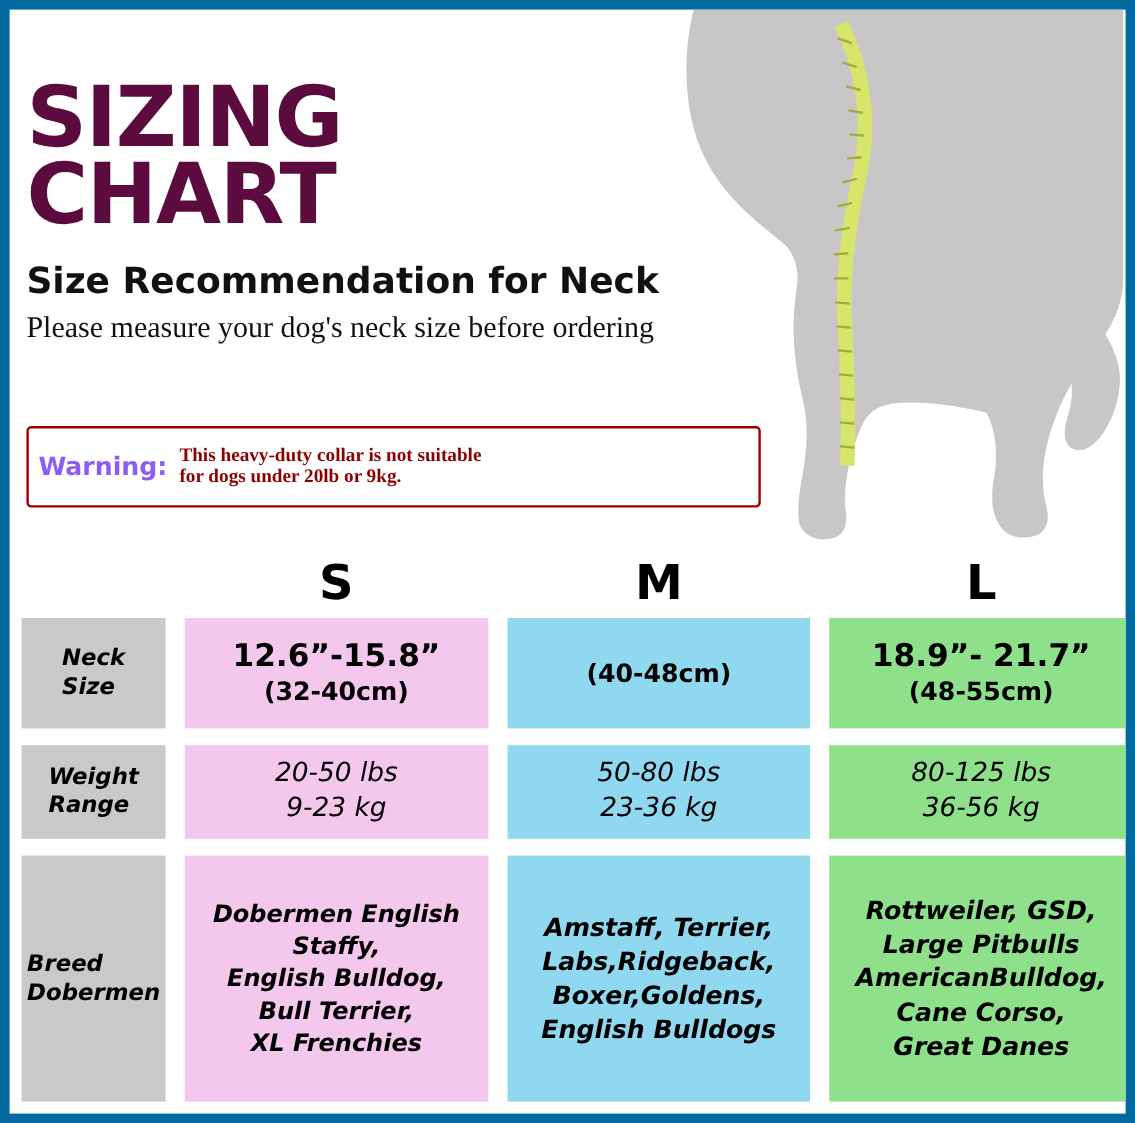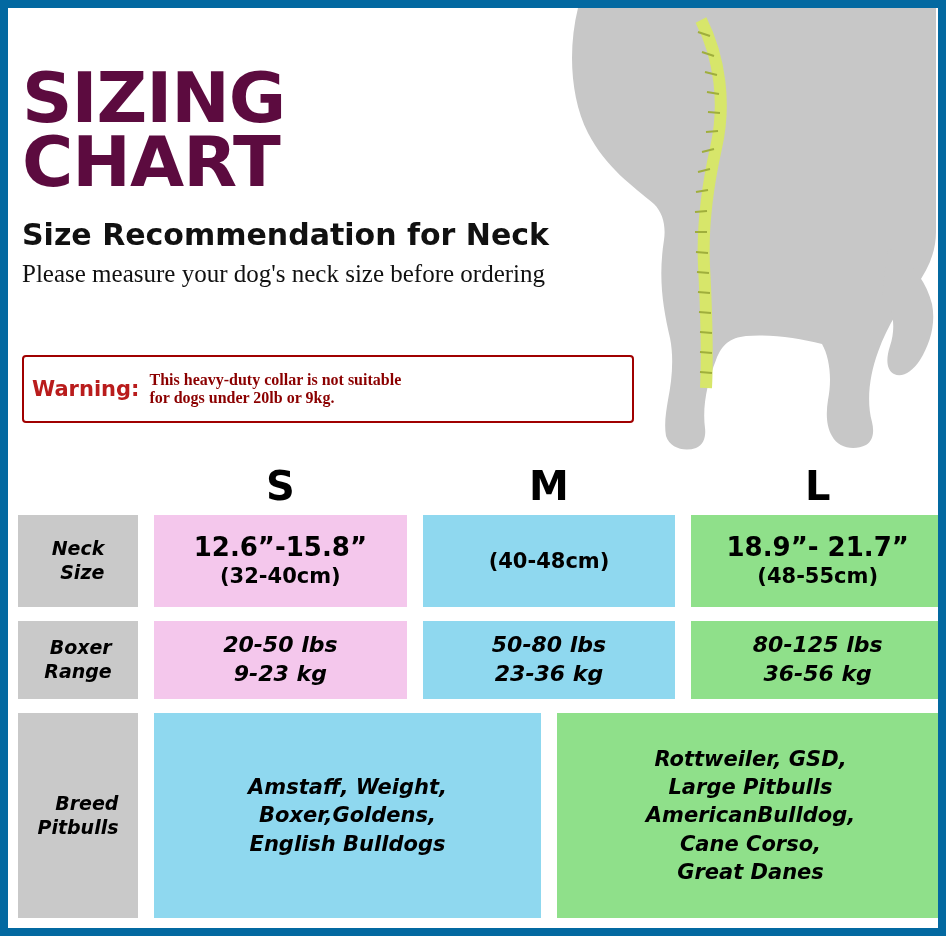--- a/index.html
+++ b/index.html
@@ -77,21 +77,21 @@
     height: 68px;
     border: 2px solid #a00000;
     border-radius: 4px;
     box-sizing: border-box;
     background: #fff;
     display: flex;
     align-items: center;
     padding: 0 8px;
   }
   .warning-label {
-    color: #b91c1c;
+    color: #8b5cf6;
     font-family: "DejaVu Sans", sans-serif;
     font-weight: bold;
     font-size: 21px;
     white-space: nowrap;
     padding-right: 10px;
   }
   .warning-text {
     color: #8b0000;
     font-family: "Liberation Serif", serif;
     font-weight: bold;
@@ -113,21 +113,21 @@
   }
   .row.head-row { margin-bottom: 6px; }
 
   .cell-label {
     width: 120px;
     flex: 0 0 120px;
     background: #c9c9c9;
     display: flex;
     align-items: center;
     justify-content: center;
-    text-align: right;
+    text-align: left;
     font-family: "DejaVu Sans", sans-serif;
     font-weight: bold;
     font-style: italic;
     font-size: 19px;
     line-height: 1.25;
     color: #000;
     box-sizing: border-box;
     padding: 4px;
   }
   .cell {
@@ -164,21 +164,21 @@
     font-family: "DejaVu Sans", sans-serif;
     font-weight: bold;
     font-size: 21px;
     line-height: 1.2;
     margin-top: 2px;
   }
 
   .weight-row .cell { height: 78px; }
   .weight-line {
     font-family: "DejaVu Sans", sans-serif;
-    font-weight: bold;
+    font-weight: normal;
     font-style: italic;
     font-size: 22px;
     line-height: 1.3;
   }
 
   .breed-row .cell { height: 205px; }
   .breed-row .cell-label { height: 205px; }
   .breed-line {
     font-family: "DejaVu Sans", sans-serif;
     font-weight: bold;
@@ -258,21 +258,21 @@
       </div>
       <div class="cell c-l">
         <div class="neck-main">18.9”- 21.7”</div>
         <div class="neck-sub">(48-55cm)</div>
       </div>
     </div>
 
     <div class="row weight-row">
       <div class="cell-label">
         <span>
-          <span>Boxer</span><br>
+          <span>Weight</span><br>
           <span>Range</span>
         </span>
       </div>
       <div class="cell c-s">
         <div class="weight-line">20-50 lbs</div>
         <div class="weight-line">9-23 kg</div>
       </div>
       <div class="cell c-m">
         <div class="weight-line">50-80 lbs</div>
         <div class="weight-line">23-36 kg</div>
@@ -280,25 +280,33 @@
       <div class="cell c-l">
         <div class="weight-line">80-125 lbs</div>
         <div class="weight-line">36-56 kg</div>
       </div>
     </div>
 
     <div class="row breed-row">
       <div class="cell-label">
         <span>
           <span>Breed</span><br>
-          <span>Pitbulls</span>
+          <span>Dobermen</span>
         </span>
       </div>
+      <div class="cell c-s">
+        <div class="breed-line">Dobermen English</div>
+        <div class="breed-line">Staffy,</div>
+        <div class="breed-line">English Bulldog,</div>
+        <div class="breed-line">Bull Terrier,</div>
+        <div class="breed-line">XL Frenchies</div>
+      </div>
       <div class="cell c-m">
-        <div class="breed-line">Amstaff, Weight,</div>
+        <div class="breed-line">Amstaff, Terrier,</div>
+        <div class="breed-line">Labs,Ridgeback,</div>
         <div class="breed-line">Boxer,Goldens,</div>
         <div class="breed-line">English Bulldogs</div>
       </div>
       <div class="cell c-l">
         <div class="breed-line">Rottweiler, GSD,</div>
         <div class="breed-line">Large Pitbulls</div>
         <div class="breed-line">AmericanBulldog,</div>
         <div class="breed-line">Cane Corso,</div>
         <div class="breed-line">Great Danes</div>
       </div>

